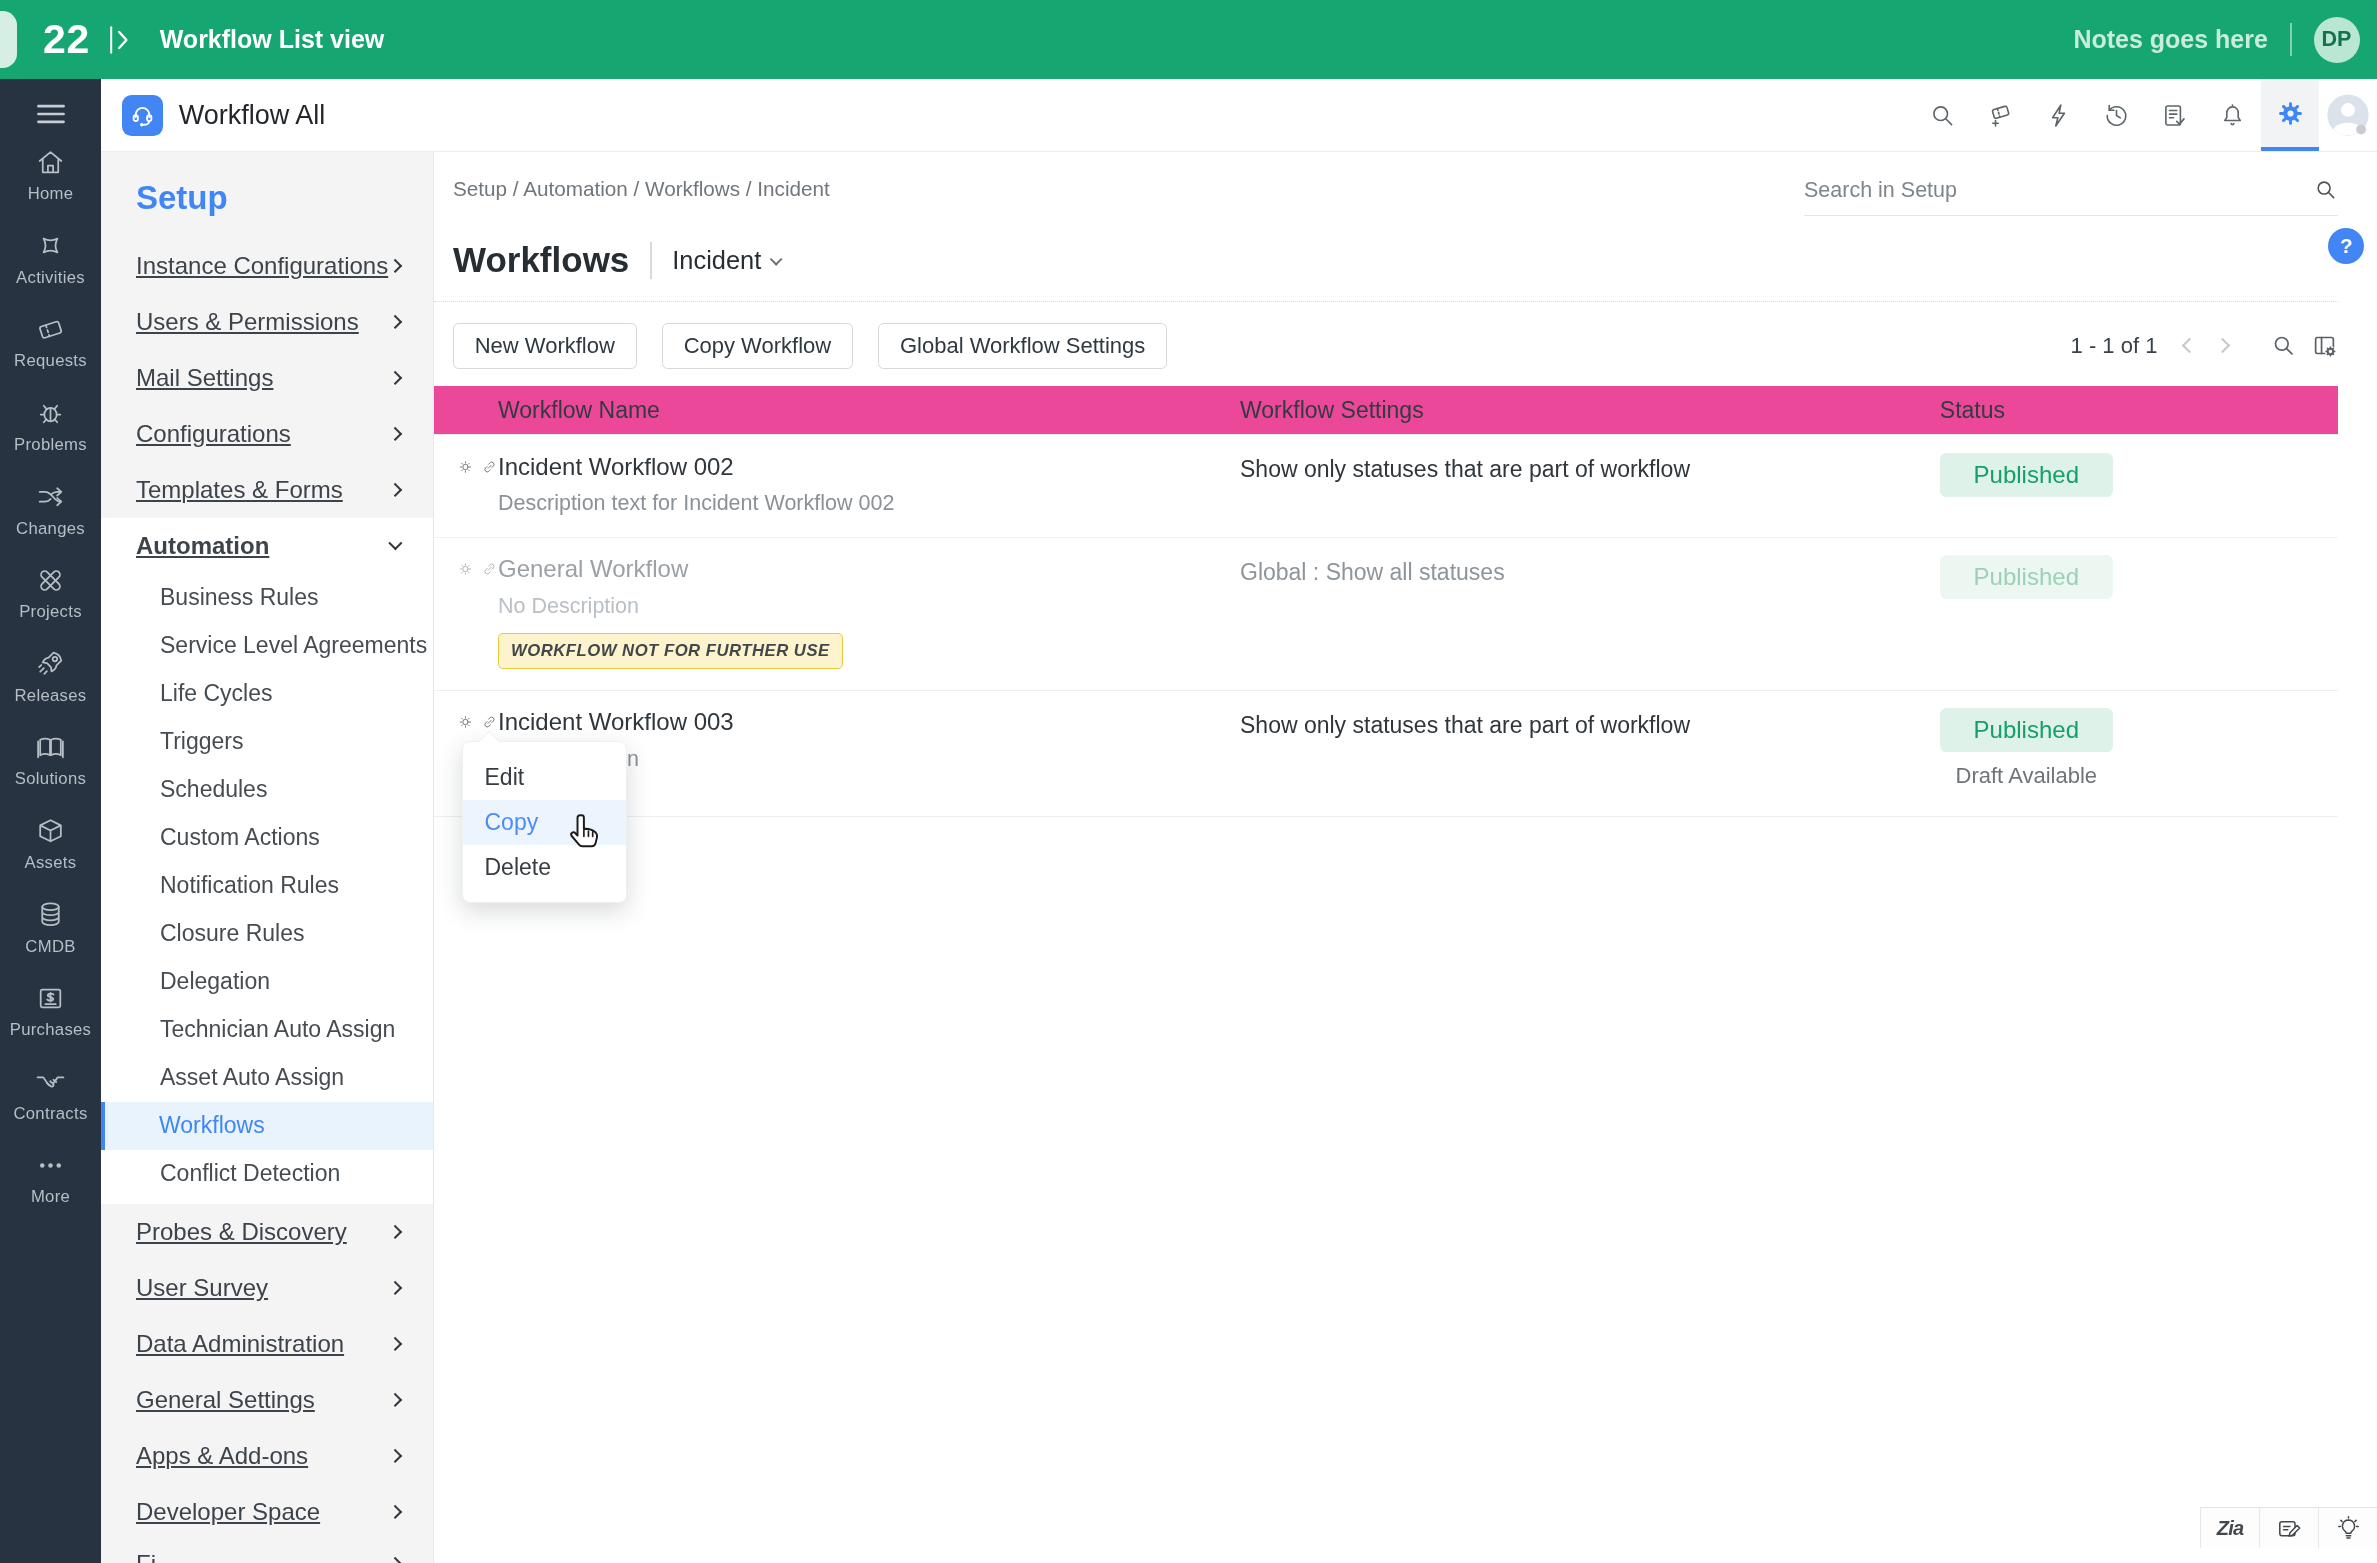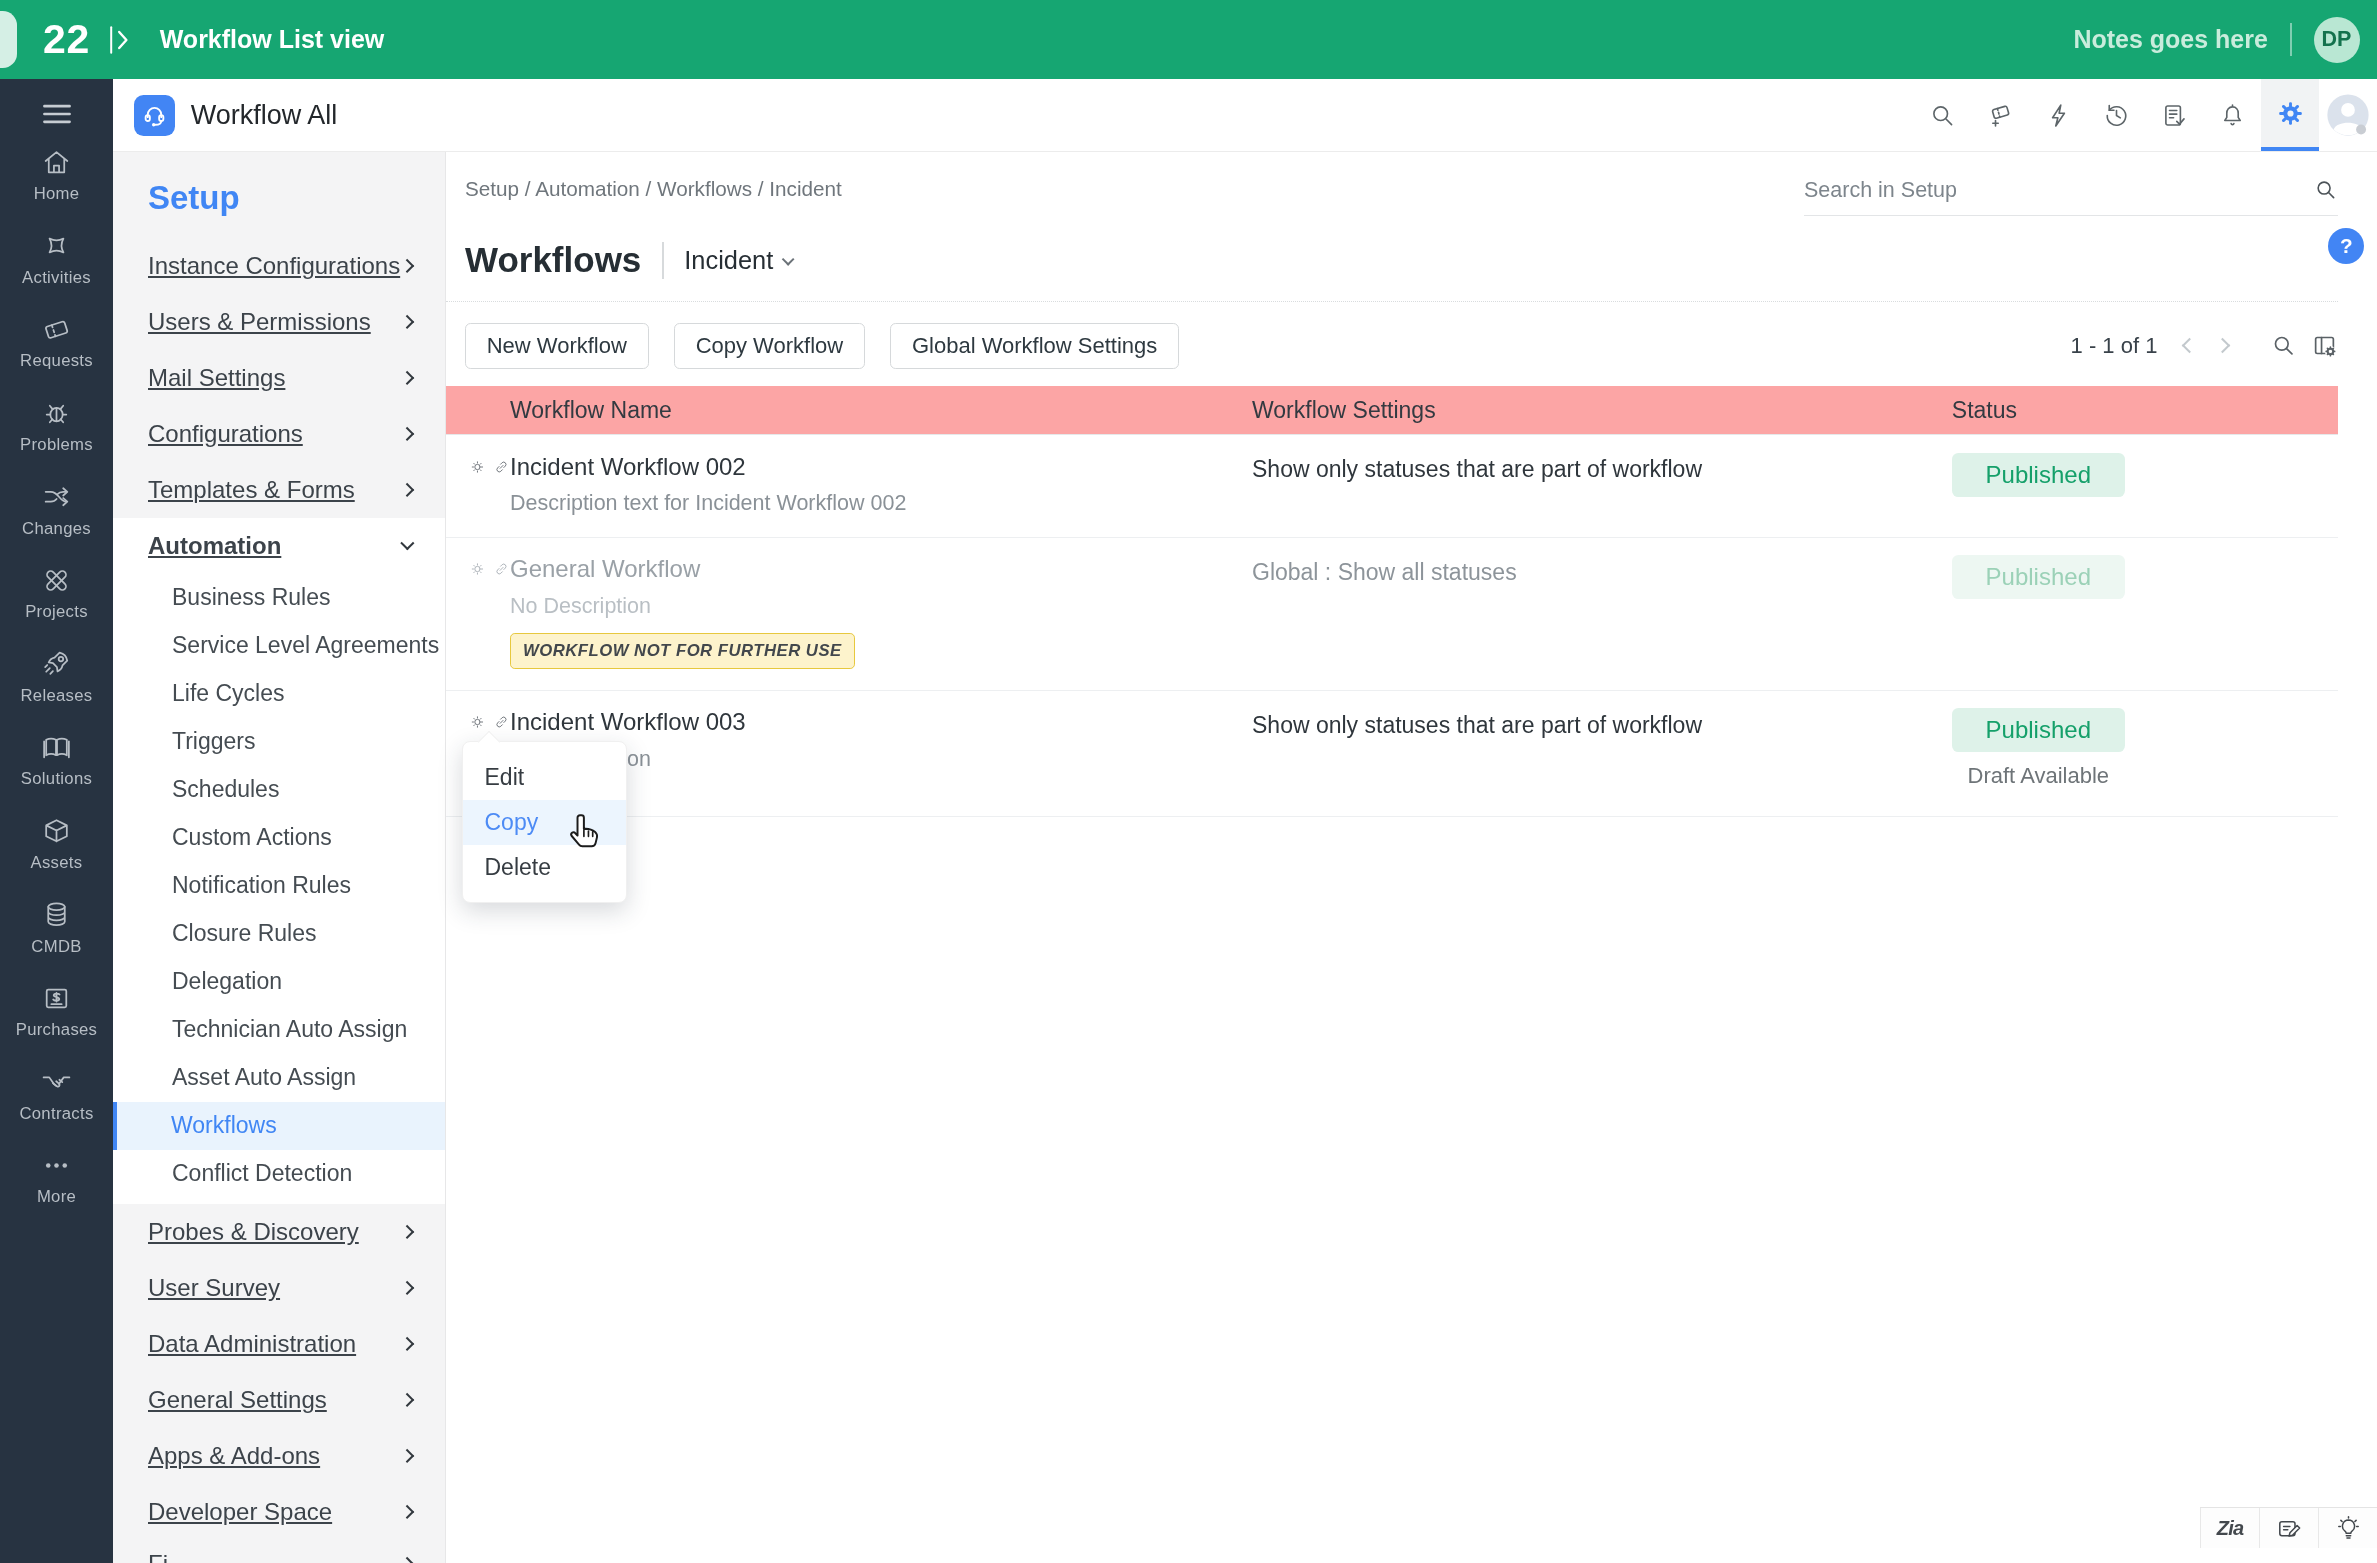--- a/index.html
+++ b/index.html
@@ -15,21 +15,21 @@
   .tb-title { font-size:25px; font-weight:bold; margin-left:28px; }
   .tb-spacer { flex:1; }
   .tb-notes { font-size:25px; font-weight:bold; color:#c9ecdc; }
   .tb-divider { width:1.6px; height:33px; background:rgba(255,255,255,.45); margin:0 22px; }
   .tb-avatar { width:46px; height:46px; border-radius:50%; background:#b9e7d3; color:#14724d; font-weight:bold; font-size:21.5px; display:flex; align-items:center; justify-content:center; margin-right:17.5px; }
 
   
   .shell { display:flex; height:1484px; }
 
   
-  .rail { width:113px; background:#273341; flex-shrink:0; display:flex; flex-direction:column; align-items:center; padding-top:16px; }
+  .rail { width:101px; background:#273341; flex-shrink:0; display:flex; flex-direction:column; align-items:center; padding-top:16px; }
   .rail-burger { padding:8px 0 20.7px; cursor:pointer; }
   .rail-item { display:flex; flex-direction:column; align-items:center; margin-bottom:25px; color:#b7bec5; cursor:pointer; }
   .rail-item svg { width:33px; height:33px; stroke:#b7bec5; fill:none; stroke-width:1.7; stroke-linecap:round; stroke-linejoin:round; }
   .rail-label { font-size:16.7px; margin-top:5.6px; letter-spacing:0.3px; }
 
   
   .right-col { flex:1; display:flex; flex-direction:column; min-width:0; }
 
   
   .app-header { height:73px; background:#fff; border-bottom:0.8px solid #ececec; display:flex; align-items:center; padding-left:20.7px; flex-shrink:0; }
@@ -77,21 +77,21 @@
   .pg-range { font-size:22px; color:#39424a; margin-right:27px; }
   .pg-nav { display:flex; align-items:center; }
   .pg-nav .nav-chev { width:11px; height:11px; border-right:2.4px solid #c3c9cd; border-top:2.4px solid #c3c9cd; cursor:pointer; }
   .nav-chev.left { transform:rotate(-135deg); margin-right:22px; }
   .nav-chev.right { transform:rotate(45deg); margin-right:27px; }
   .pg-icon { margin-left:14.3px; cursor:pointer; }
   .pg-icon svg { width:27px; height:27px; stroke:#5a6166; fill:none; stroke-width:2; stroke-linecap:round; }
 
   
   .table { margin-top:17.5px; }
-  .t-head { display:grid; grid-template-columns:806px 695px 1fr; background:#fca5a5; height:49px; align-items:center; border-bottom:0.8px solid #e6e8ea; font-size:23px; color:#333a41; }
+  .t-head { display:grid; grid-template-columns:806px 695px 1fr; background:#ec4899; height:49px; align-items:center; border-bottom:0.8px solid #e6e8ea; font-size:23px; color:#333a41; }
   .t-head .h1 { padding-left:64px; }
   .t-head .h3 { padding-left:4.8px; }
   .t-row { display:grid; grid-template-columns:806px 695px 1fr; border-bottom:0.8px solid #edeff1; padding:17.5px 0 20.7px; }
   .c-name { display:flex; }
   .row-icons { display:flex; gap:7.2px; padding-left:23px; width:64px; flex-shrink:0; margin-top:4px; }
   .row-icons svg { width:20px; height:20px; stroke:#6b7177; fill:none; stroke-width:1.8; stroke-linecap:round; stroke-linejoin:round; cursor:pointer; }
   .wf-name { font-size:24px; color:#2f363c; }
   .wf-desc { font-size:21.5px; color:#8a9197; margin-top:10.3px; }
   .c-set { font-size:23px; color:#2f363c; padding-top:3.2px; }
   .c-status { padding-left:4.8px; }

